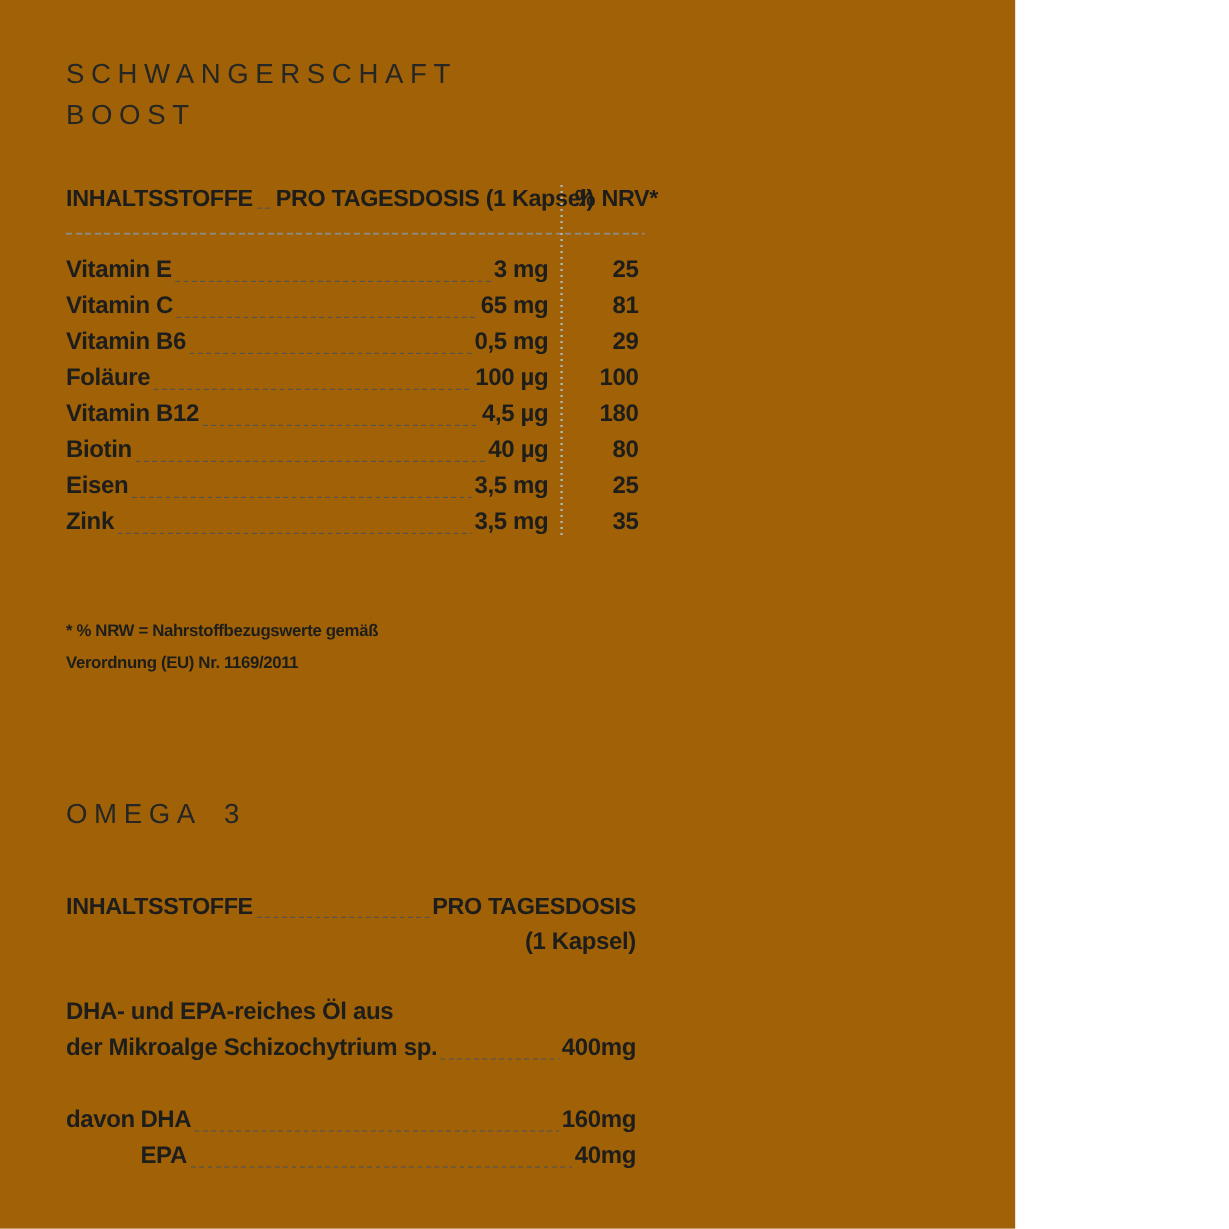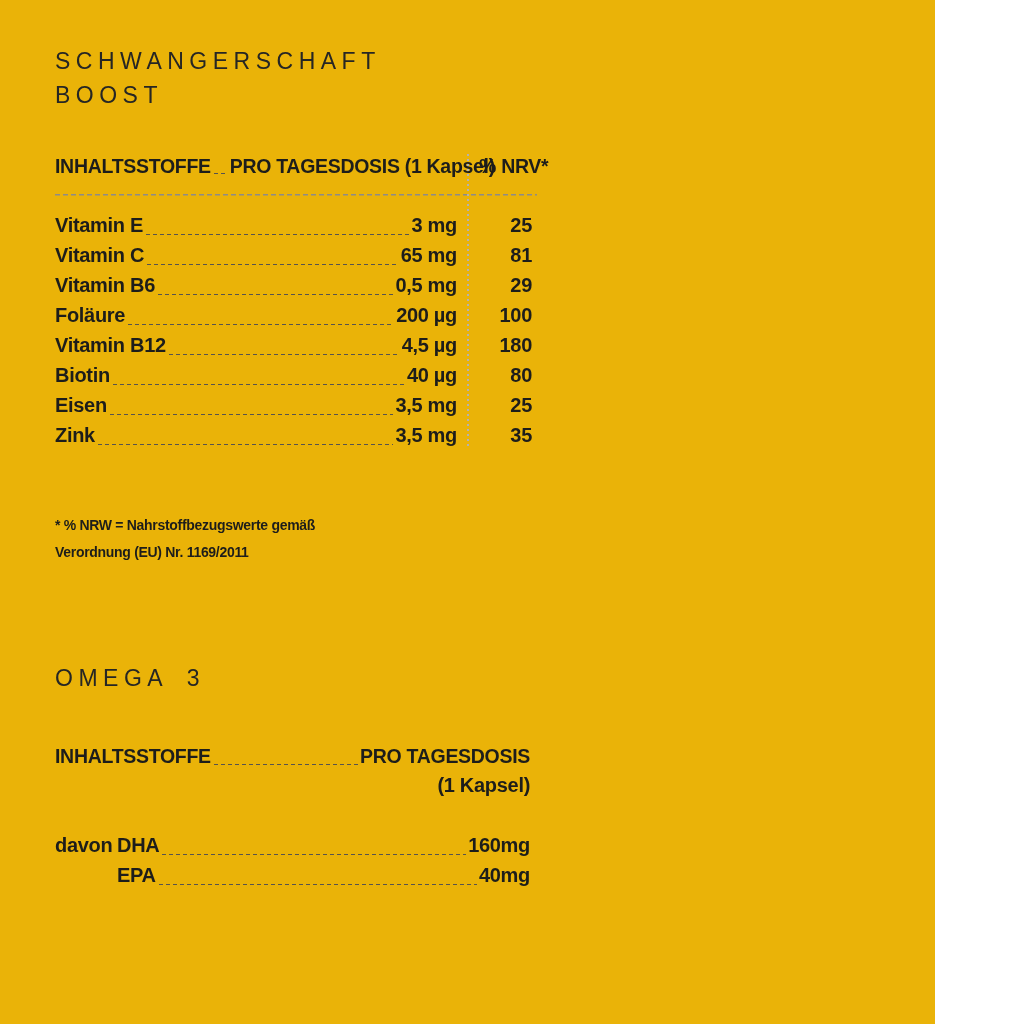--- a/index.html
+++ b/index.html
@@ -2,21 +2,21 @@
 <html><head>
 <meta charset="utf-8">
 <style>
   html,body{margin:0;padding:0;background:#ffffff;}
   body{
     width:1024px;height:1024px;
     font-family:"Liberation Sans", sans-serif;
     color:#1d1d1b;
     -webkit-font-smoothing:antialiased;
   }
-  .canvas{position:relative;width:935px;height:1024px;overflow:hidden;background:#eab308;}
+  .canvas{position:relative;width:846px;height:1024px;overflow:hidden;background:#a16207;}
   .content{position:absolute;left:55px;top:44px;width:482px;}
 
   
   .sec-title{
     font-size:23px;line-height:34px;font-weight:400;
     letter-spacing:5.5px;word-spacing:8px;color:#262624;
     white-space:nowrap;
   }
 
   
@@ -106,21 +106,21 @@
           <span>Vitamin B6</span>
           <span class="leader"></span>
           <span>0,5 mg</span>
         </div>
         <div class="cell-sep"></div>
         <div class="cell-nrv row-txt">29</div>
 
         <div class="cell-main row-txt">
           <span>Foläure</span>
           <span class="leader"></span>
-          <span>200 µg</span>
+          <span>100 µg</span>
         </div>
         <div class="cell-sep"></div>
         <div class="cell-nrv row-txt">100</div>
 
         <div class="cell-main row-txt">
           <span>Vitamin B12</span>
           <span class="leader"></span>
           <span>4,5 µg</span>
         </div>
         <div class="cell-sep"></div>
@@ -161,20 +161,28 @@
     <div class="sec-title omega-title">OMEGA 3</div>
 
     <div class="t2">
       <div class="hdr-row">
         <span>INHALTSSTOFFE</span>
         <span class="leader"></span>
         <span>PRO TAGESDOSIS</span>
       </div>
       <div class="kapsel">(1 Kapsel)</div>
 
+      <div class="block oil">
+        <div>DHA- und EPA-reiches Öl aus</div>
+        <div class="flexline">
+          <span>der Mikroalge Schizochytrium sp.</span>
+          <span class="leader"></span>
+          <span>400mg</span>
+        </div>
+      </div>
 
       <div class="block davon-block">
         <div class="flexline">
           <span class="davon-word">davon</span>
           <span>DHA</span>
           <span class="leader"></span>
           <span>160mg</span>
         </div>
         <div class="flexline epa-line">
           <span>EPA</span>

